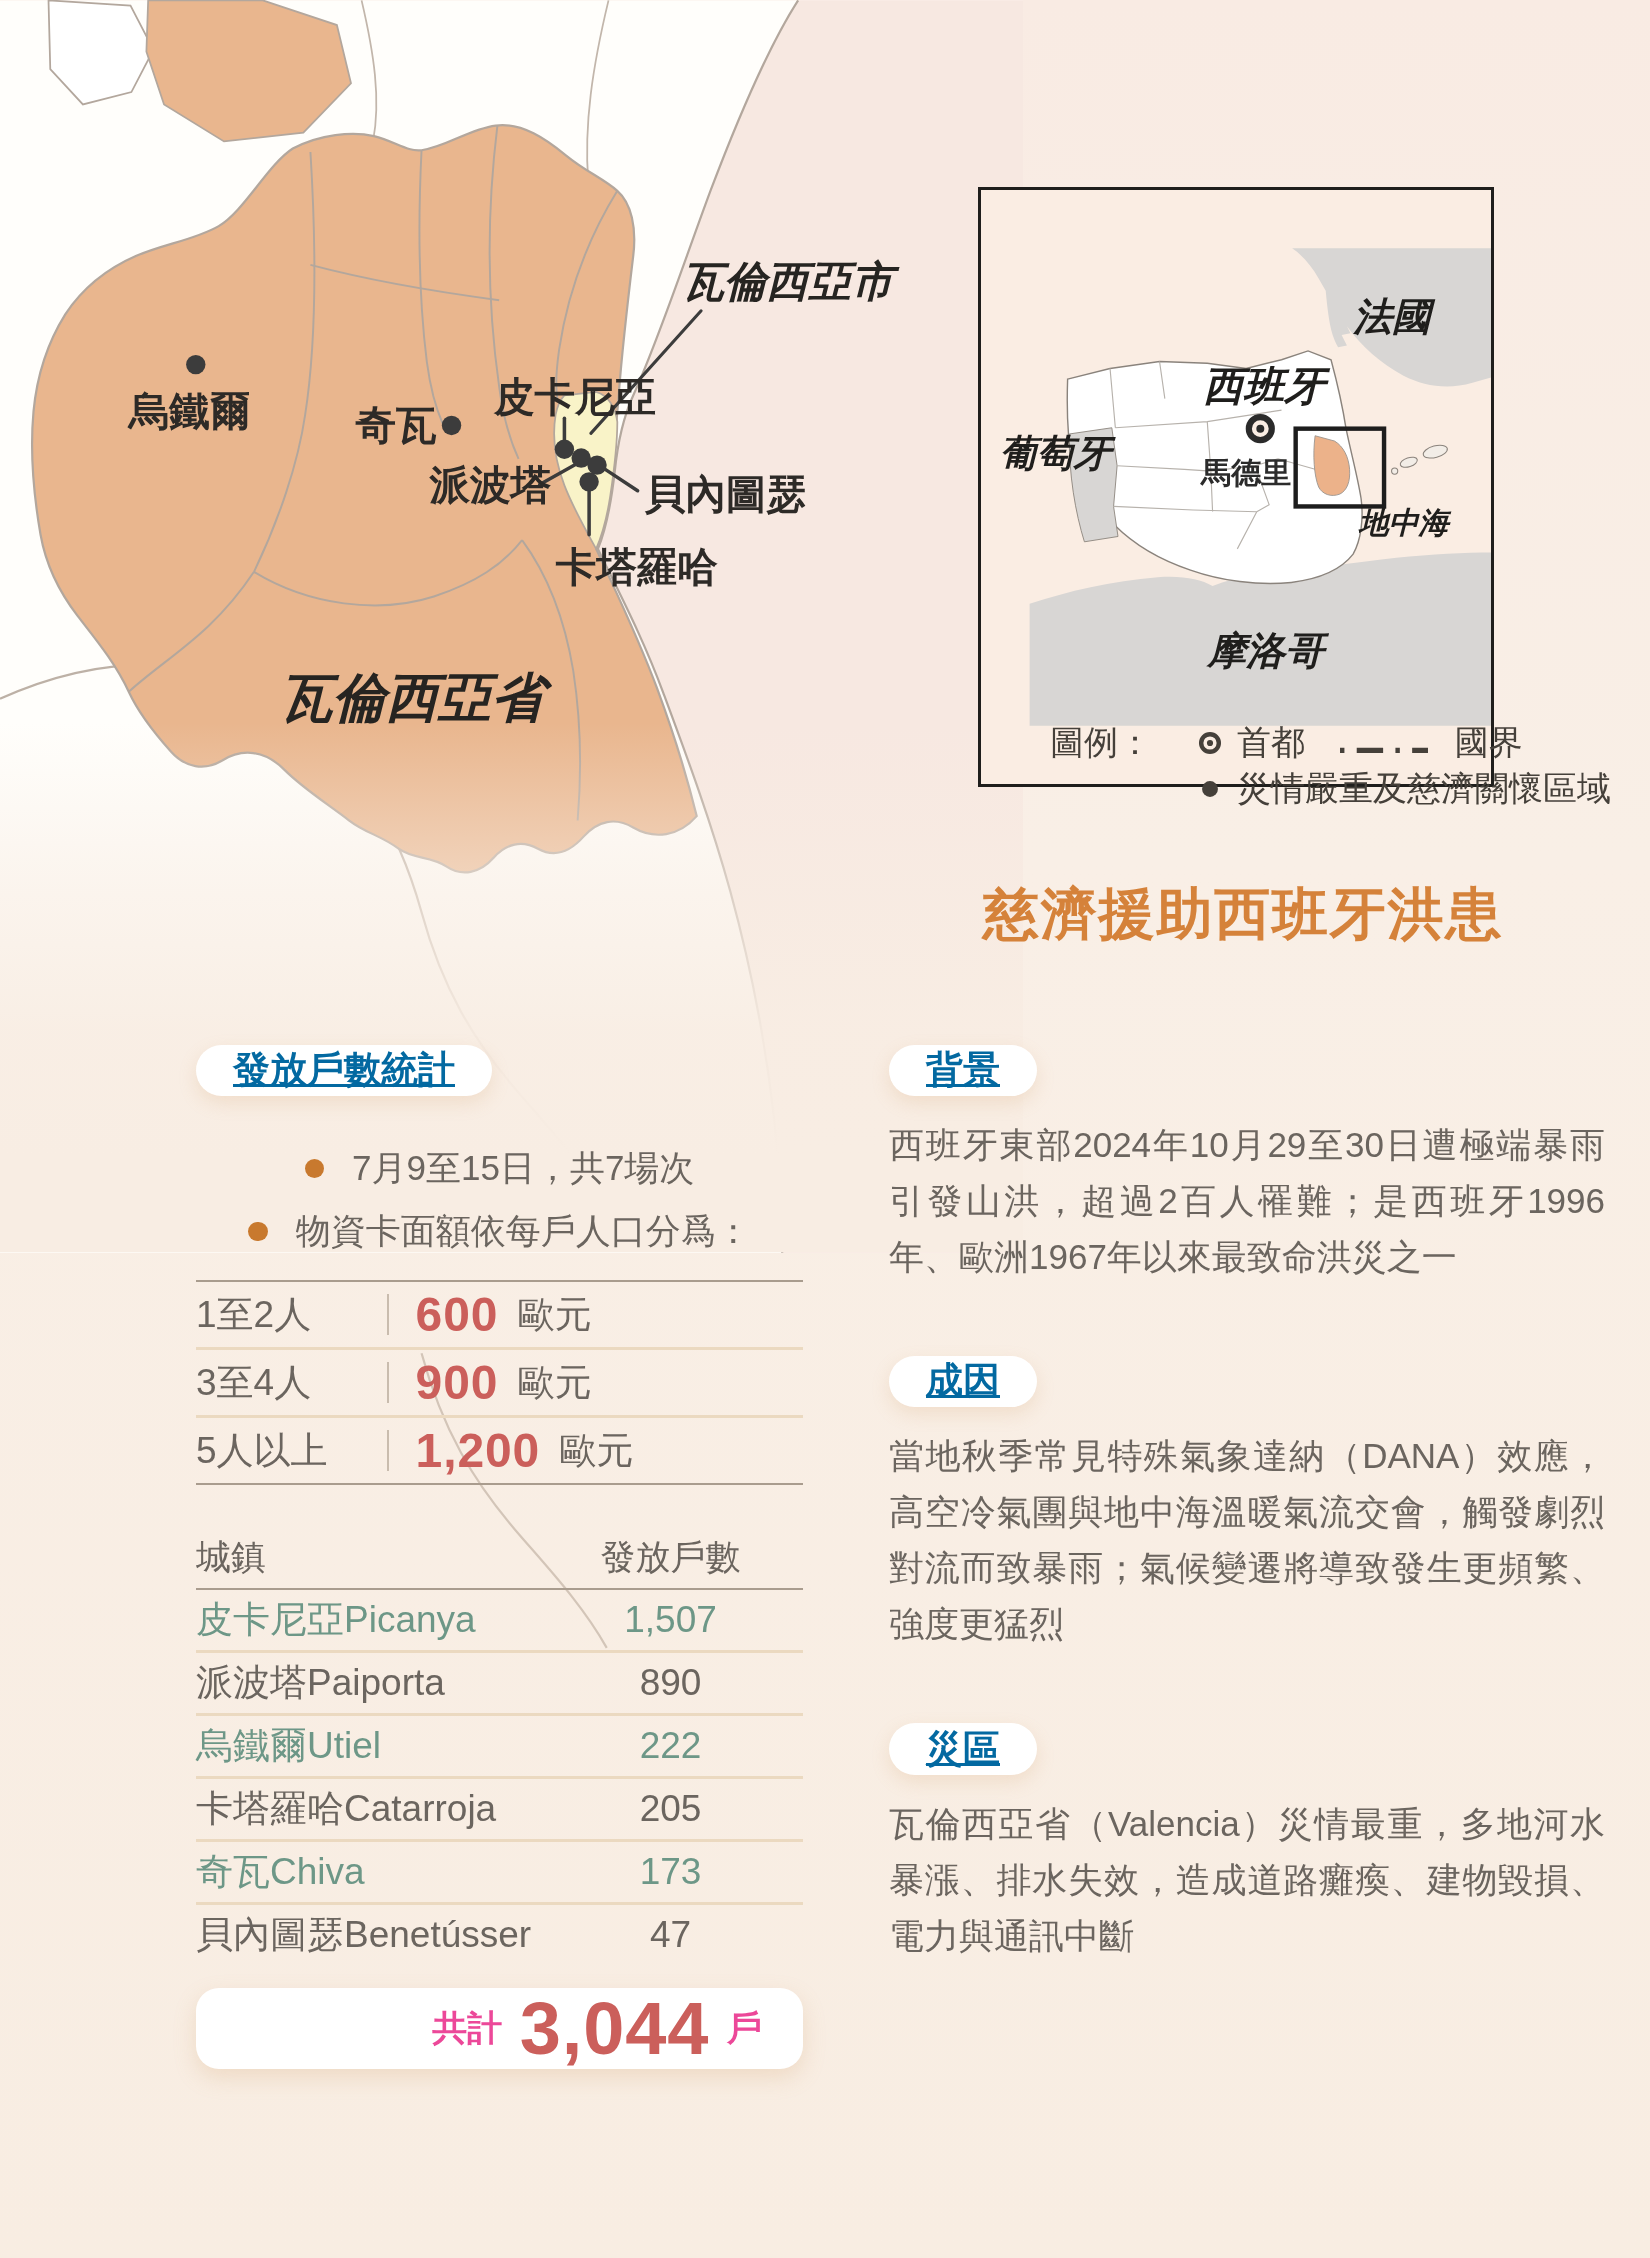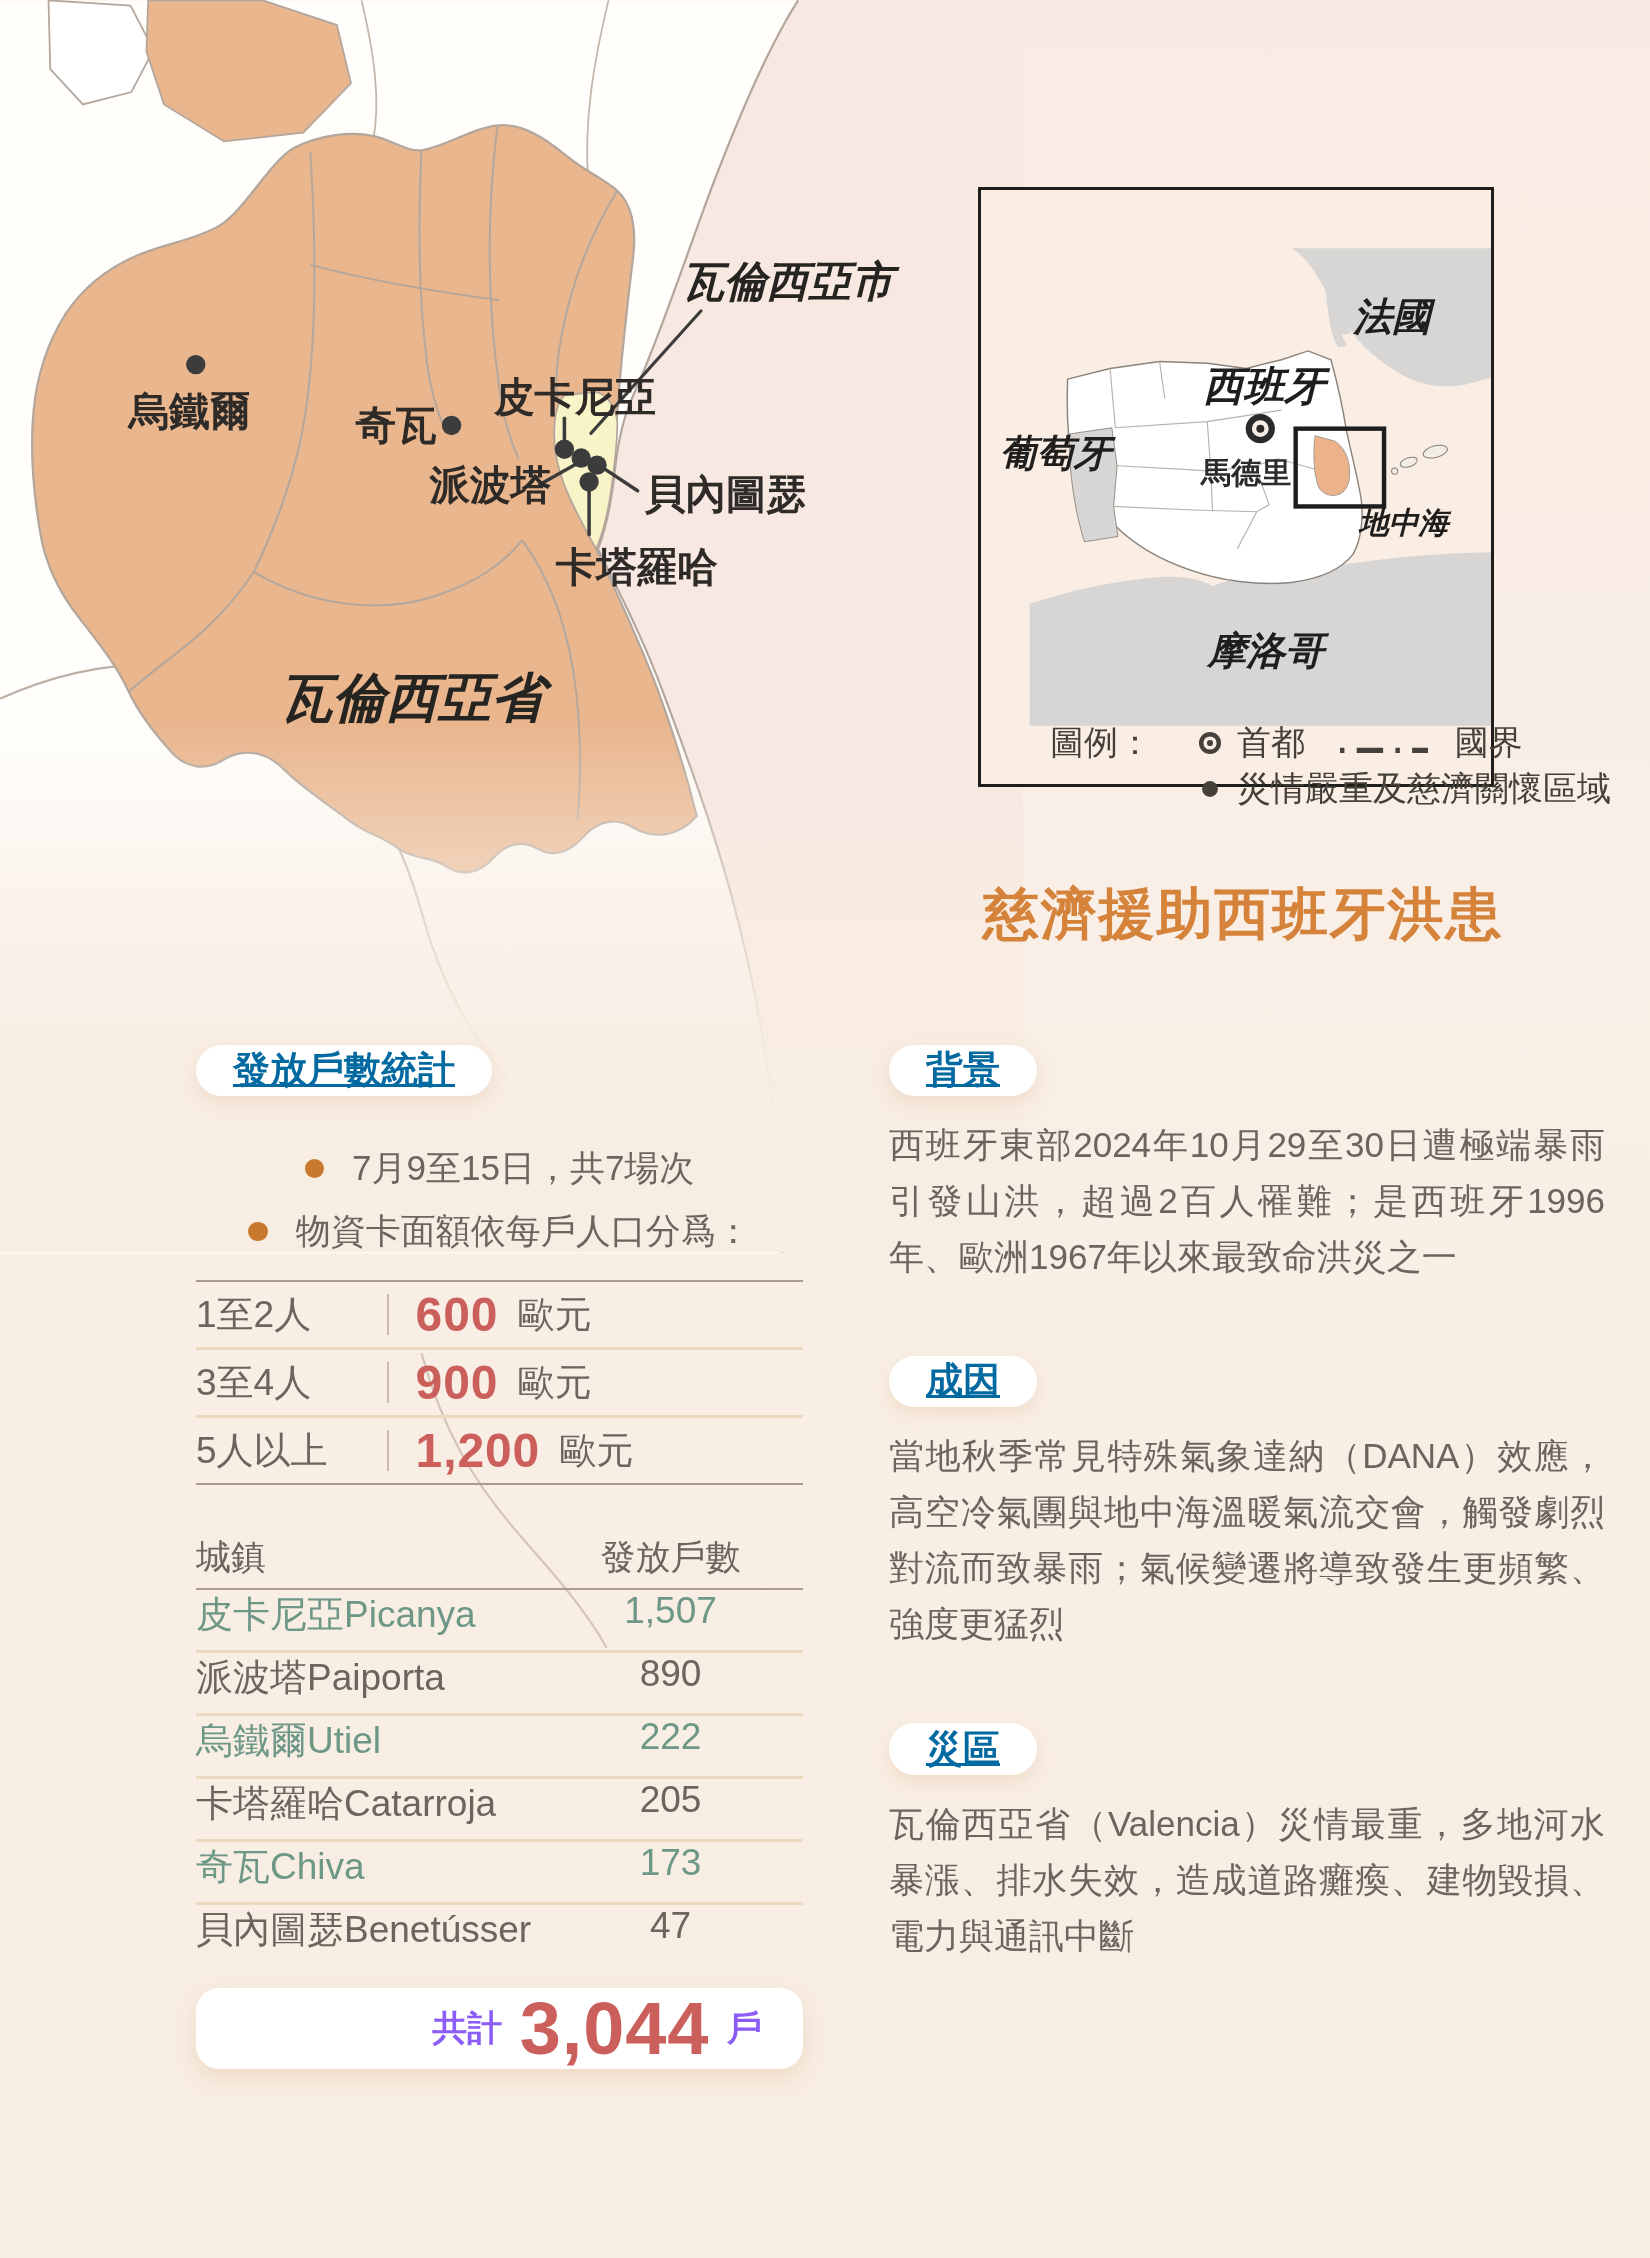--- a/index.html
+++ b/index.html
@@ -51,29 +51,29 @@
   .b-dot{flex:none;width:19.4px;height:19.4px;border-radius:50%;background:#C8792E;margin-top:18.5px;}
   .hr{border:none;margin:0;}
   .hr.strong{border-top:2.6px solid #A99C8E;}
   .hr.soft{border-top:3.5px solid #EBD9C0;}
   .tier-row{display:flex;align-items:center;height:65px;font-size:37px;}
   .tier-label{width:187px;}
   .tier-bar{flex:none;width:2.6px;height:41px;background:#C9BCAE;margin:0 26.5px 0 3.5px;}
   .tier-amount{font-size:48px;font-weight:800;color:#CB5F5B;margin-right:19.4px;letter-spacing:0.9px;}
   .stat-table{margin-top:41px;}
   .t-head{display:flex;align-items:center;height:62px;font-size:35px;color:#6B655F;}
-  .t-row{display:flex;height:60px;font-size:37px;}
+  .t-row{display:flex;align-items:center;height:60px;font-size:37px;}
   .t-name{flex:1;}
   .t-val{width:265px;text-align:center;}
   .t-row.teal .t-name,.t-row.teal .t-val{color:#6D9787;}
   .t-head .t-val{color:#6B655F;}
   .total-band{margin-top:23px;height:81px;background:#FFFFFF;border-radius:23px;
      display:flex;align-items:center;justify-content:flex-end;gap:17.6px;padding-right:41px;
      box-shadow:0 8.8px 21px rgba(212,163,112,.25);}
-  .total-label,.total-unit{font-size:35px;font-weight:700;color:#8b5cf6;}
+  .total-label,.total-unit{font-size:35px;font-weight:700;color:#ec4899;}
   .total-value{font-size:74px;font-weight:800;color:#CB5F5B;letter-spacing:0.9px;line-height:1;}
 
   
   .right-col{position:absolute;left:889px;top:1045px;width:716px;z-index:5;}
   .right-col .pill{margin:0 0 21px 0;}
   .right-col .block + .block .pill{margin-top:48px;}
   .right-col p{margin:0 0 23px 0;font-size:35px;line-height:1.6;color:#6B655F;
      text-align:justify;}
 </style>
 </head>

